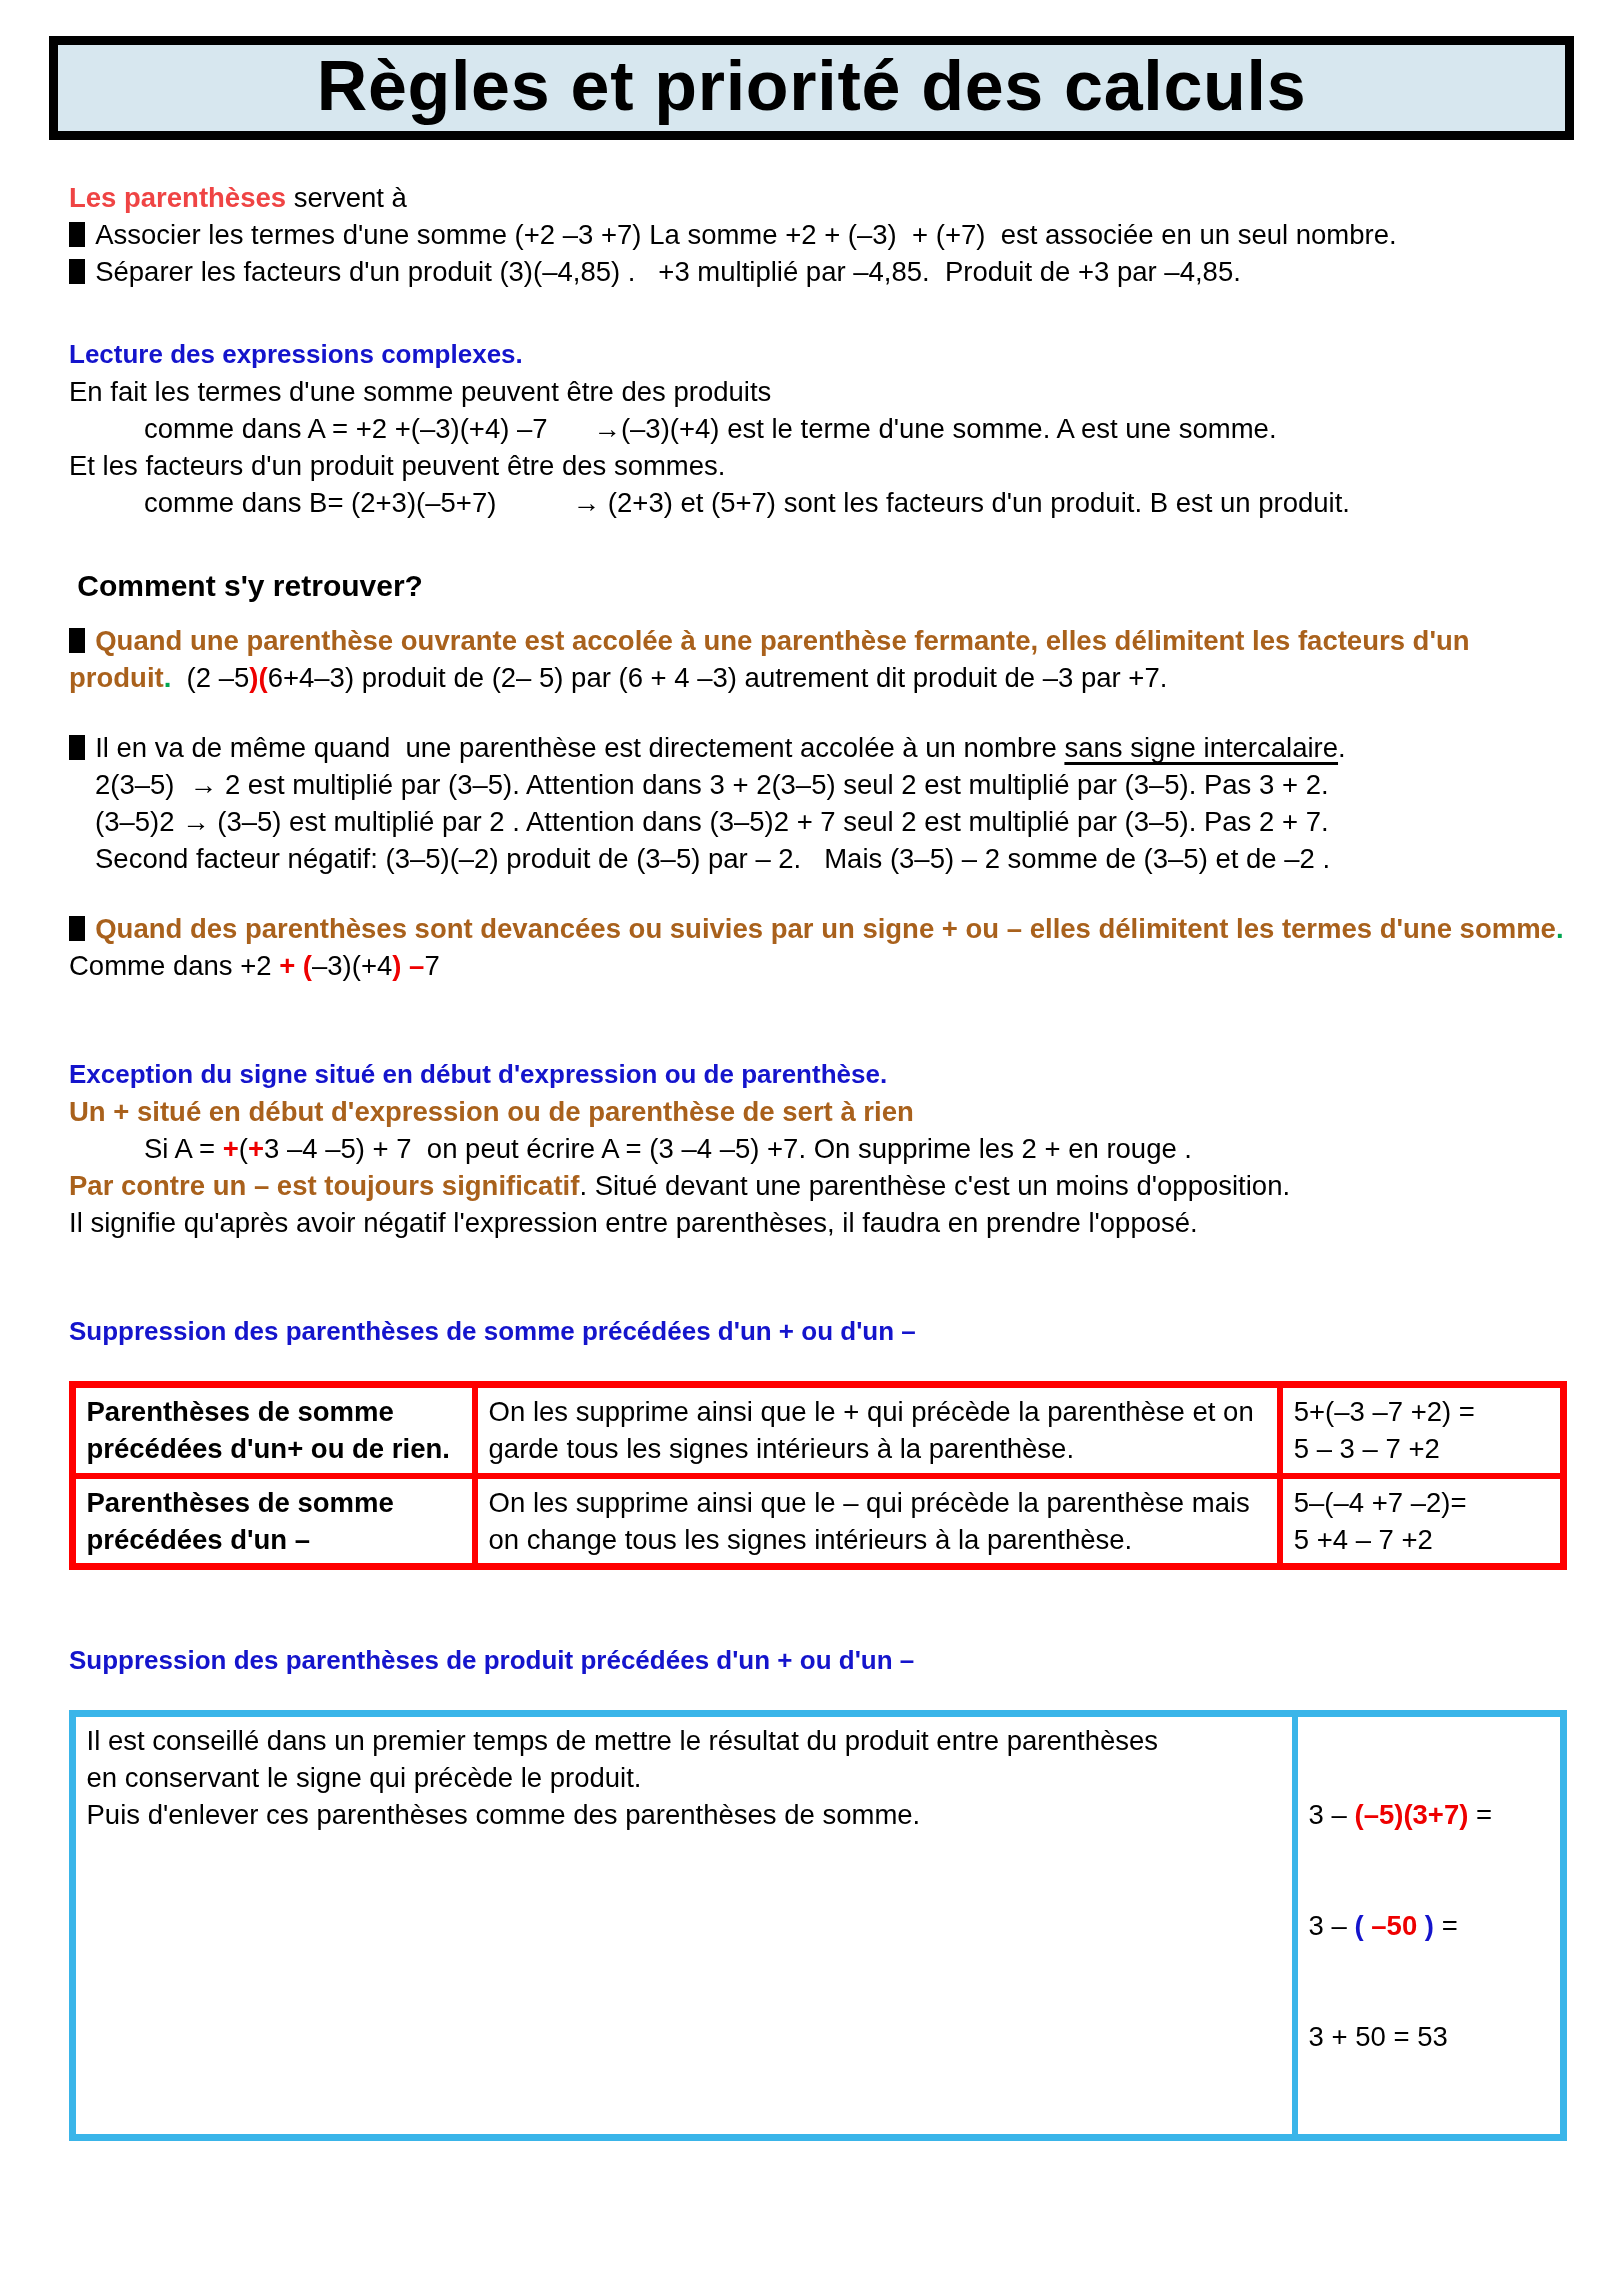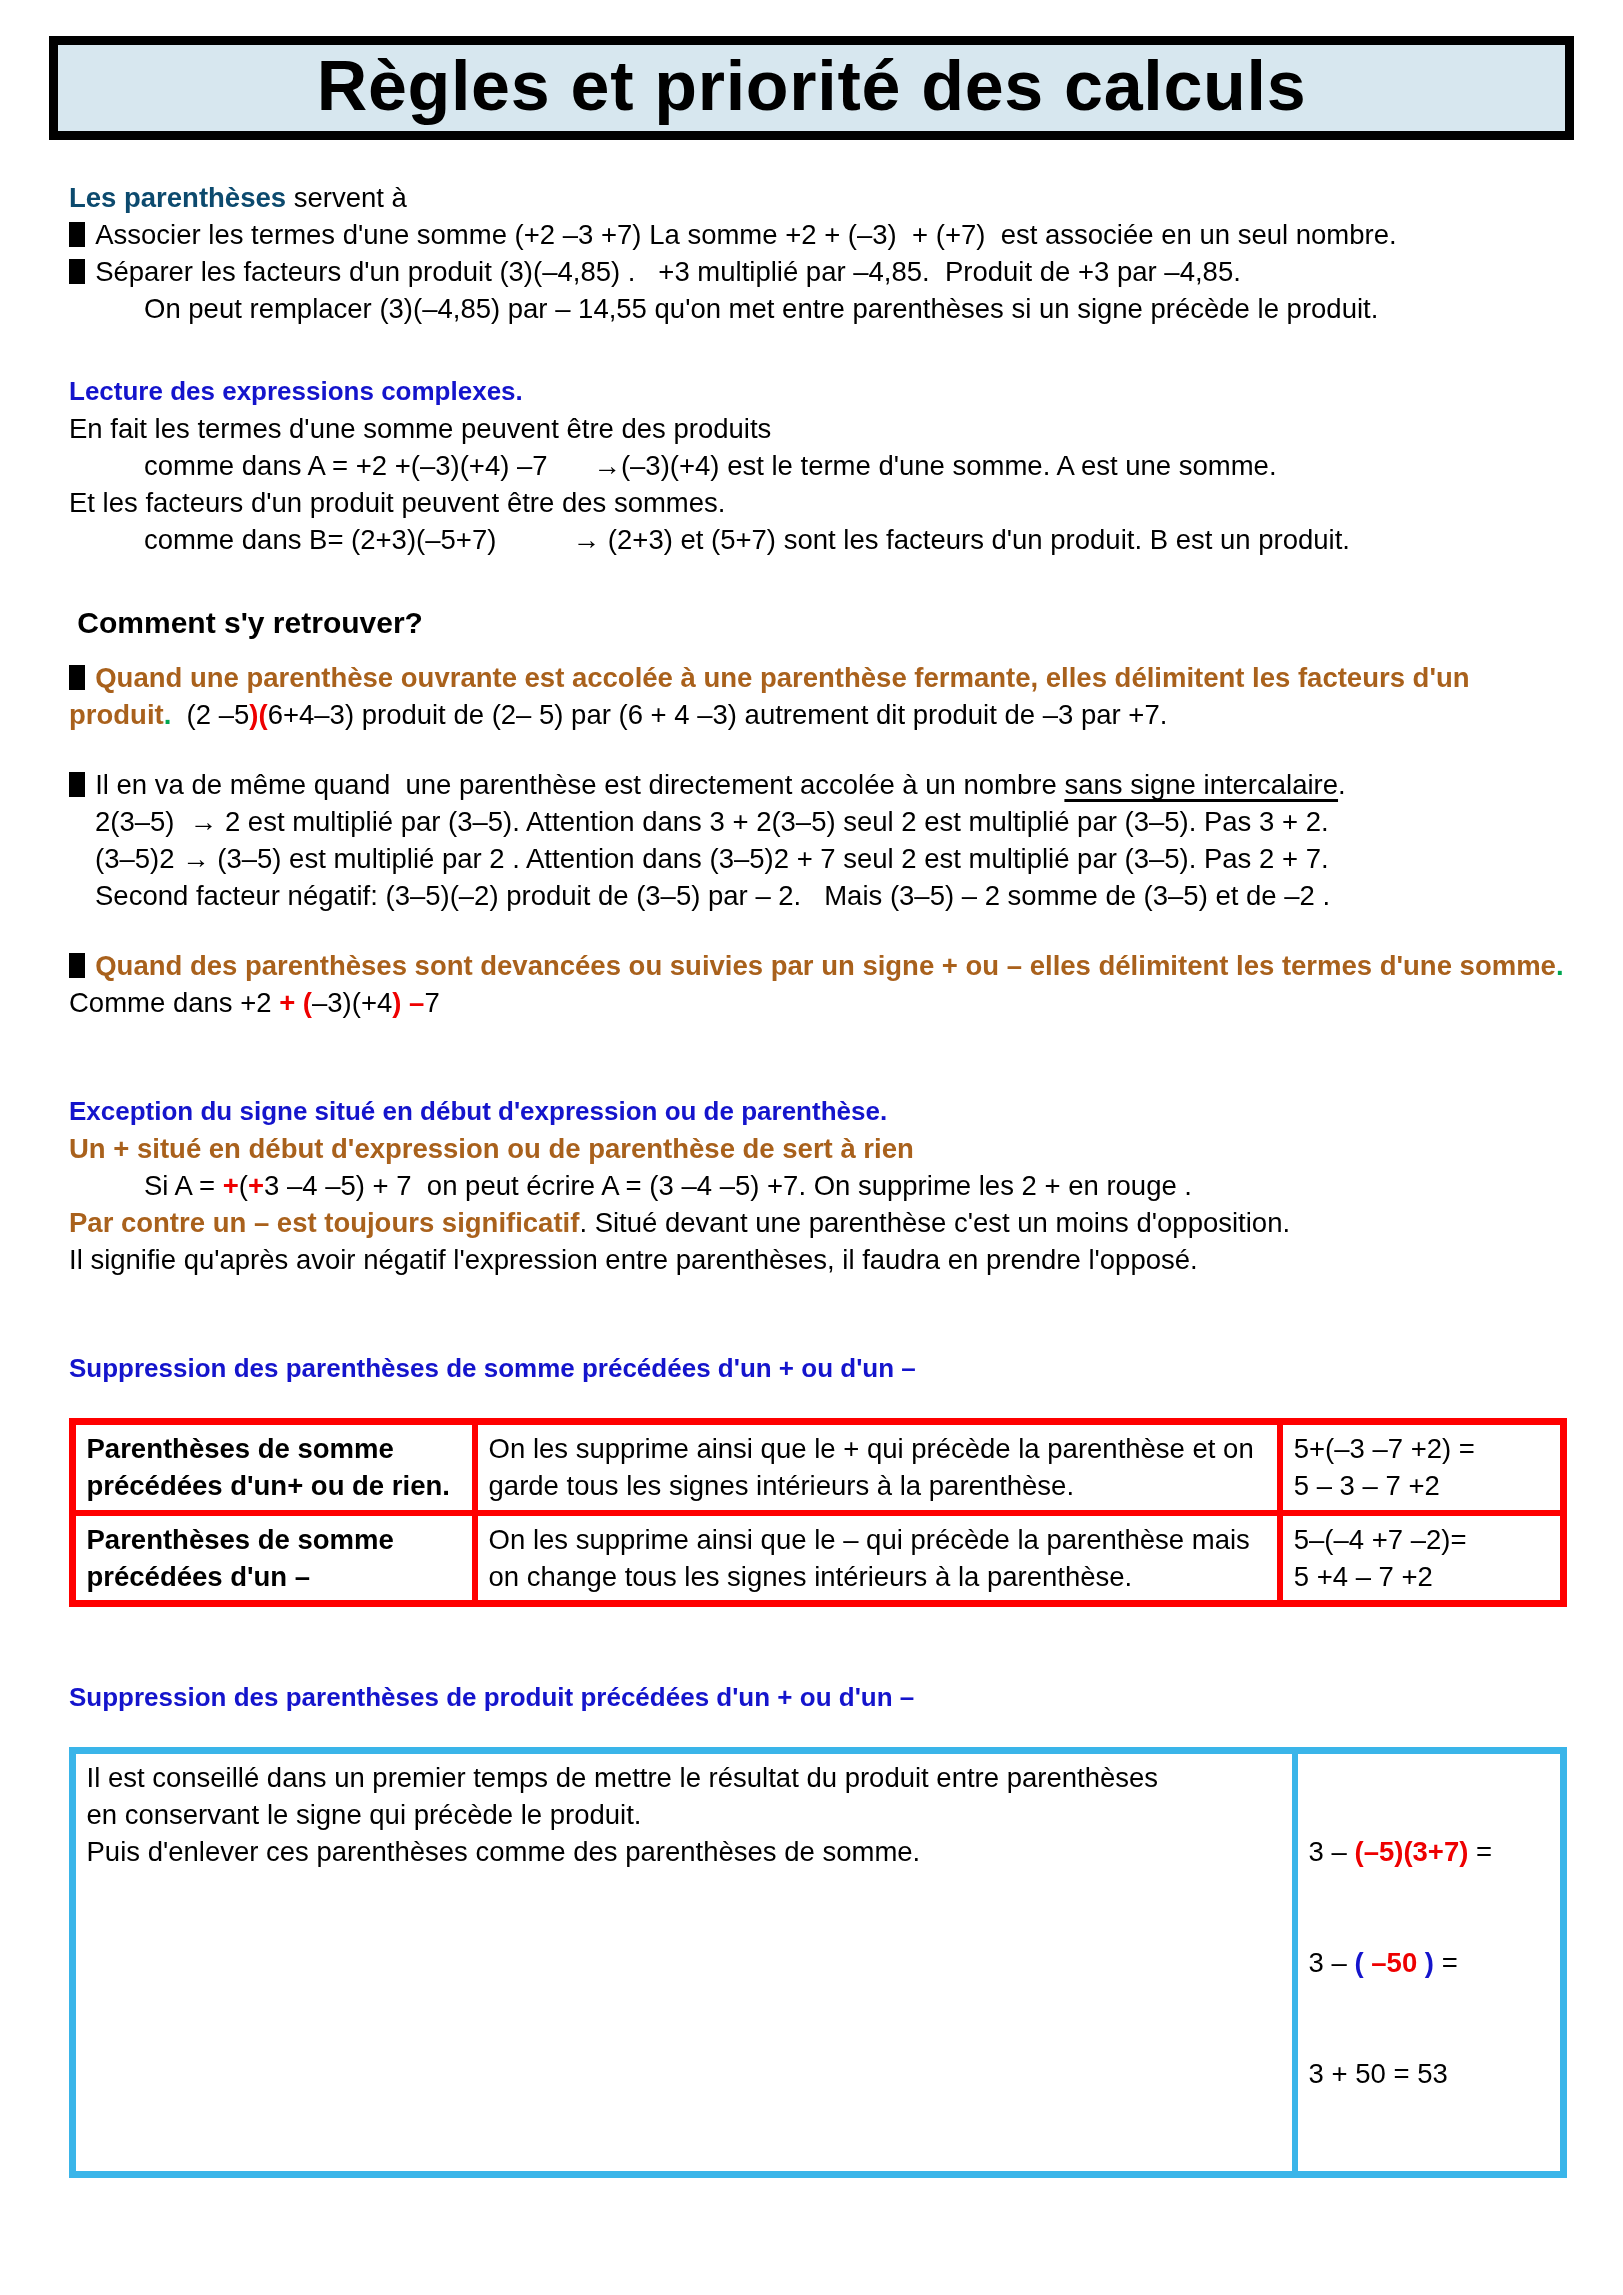--- a/index.html
+++ b/index.html
@@ -29,21 +29,21 @@
   .para{white-space:pre-wrap;margin:0;}
   .hblue{color:#1414cc;font-weight:bold;font-size:26px;}
   .hblack{font-weight:bold;font-size:30px;}
   .ind-sm{padding-left:26px;}
   .ind-lg{padding-left:75px;}
   .mt-sm{margin-top:18.3px;}
   .mt-md{margin-top:33px;}
   .mt-lg{margin-top:46px;}
   .mt-xl{margin-top:72px;}
   
-  .hb{color:#0c4a6e;font-weight:bold;}
+  .hb{color:#ef4444;font-weight:bold;}
   .rb{color:#ee0000;font-weight:bold;}
   .br{color:#a9611c;font-weight:bold;}
   .g{color:#00a651;font-weight:bold;}
   .bl{color:#1414cc;font-weight:bold;}
   .u{text-decoration:underline;text-decoration-thickness:2.6px;text-underline-offset:5.2px;}
   .sq{
     display:inline-block;width:15.7px;height:25px;background:#000;
     margin-right:10.5px;vertical-align:-2.6px;
   }
   
@@ -68,21 +68,20 @@
   <div class="title-box">
     <span class="title-text">Règles et priorité des calculs</span>
   </div>
 
   <div class="content">
 
     <div>
         <div class="para"><span class="hb">Les parenthèses</span><span> servent à</span></div>
         <div class="para"><span class="sq"></span><span>Associer les termes d'une somme (+2 –3 +7) La somme +2 + (–3)  + (+7)  est associée en un seul nombre.</span></div>
         <div class="para"><span class="sq"></span><span>Séparer les facteurs d'un produit (3)(–4,85) .   +3 multiplié par –4,85.  Produit de +3 par –4,85.</span></div>
-        <div class="para ind-lg"><span>On peut remplacer (3)(–4,85) par – 14,55 qu'on met entre parenthèses si un signe précède le produit.</span></div>
         <div class="para hblue mt-lg"><span>Lecture des expressions complexes.</span></div>
         <div class="para"><span>En fait les termes d'une somme peuvent être des produits</span></div>
         <div class="para ind-lg"><span>comme dans A = +2 +(–3)(+4) –7      →(–3)(+4) est le terme d'une somme. A est une somme.</span></div>
         <div class="para"><span>Et les facteurs d'un produit peuvent être des sommes.</span></div>
         <div class="para ind-lg"><span>comme dans B= (2+3)(–5+7)          → (2+3) et (5+7) sont les facteurs d'un produit. B est un produit.</span></div>
         <div class="para hblack mt-lg"><span> Comment s'y retrouver?</span></div>
         <div class="para mt-sm"><span class="sq"></span><span class="br">Quand une parenthèse ouvrante est accolée à une parenthèse fermante, elles délimitent les facteurs d'un produit</span><span class="g">.</span><span>  (2 –5</span><span class="rb">)(</span><span>6+4–3) produit de (2– 5) par (6 + 4 –3) autrement dit produit de –3 par +7.</span></div>
         <div class="para mt-md"><span class="sq"></span><span>Il en va de même quand  une parenthèse est directement accolée à un nombre </span><span class="u">sans signe intercalaire</span><span>.</span></div>
         <div class="para ind-sm"><span>2(3–5)  → 2 est multiplié par (3–5). Attention dans 3 + 2(3–5) seul 2 est multiplié par (3–5). Pas 3 + 2.</span></div>
         <div class="para ind-sm"><span>(3–5)2 → (3–5) est multiplié par 2 . Attention dans (3–5)2 + 7 seul 2 est multiplié par (3–5). Pas 2 + 7.</span></div>

